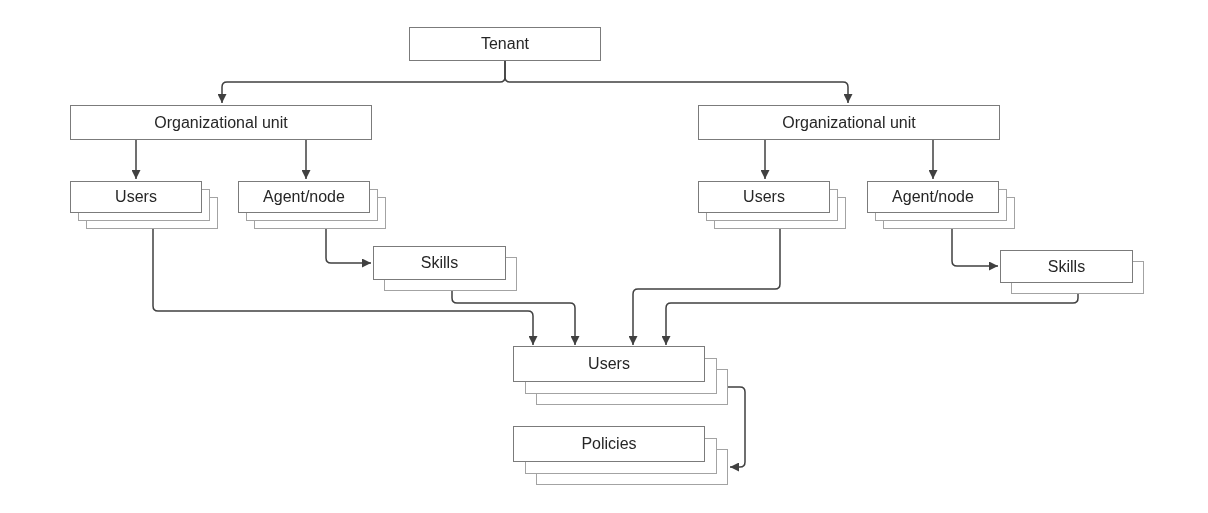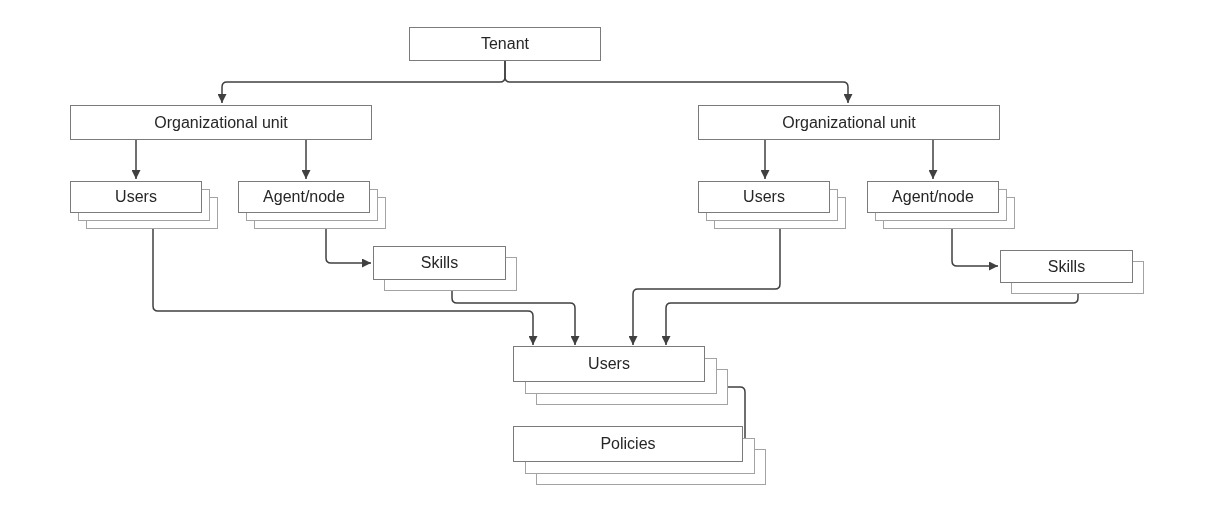--- a/index.html
+++ b/index.html
@@ -38,21 +38,21 @@
   .n-tenant      {left:409px;top:27px; width:192px;height:34px;}
   .n-ou-left     {left:70px; top:105px;width:302px;height:35px;}
   .n-ou-right    {left:698px;top:105px;width:302px;height:35px;}
   .n-users-left  {left:70px; top:181px;width:132px;height:32px;}
   .n-agent-left  {left:238px;top:181px;width:132px;height:32px;}
   .n-skills-left {left:373px;top:246px;width:133px;height:34px;}
   .n-users-right {left:698px;top:181px;width:132px;height:32px;}
   .n-agent-right {left:867px;top:181px;width:132px;height:32px;}
   .n-skills-right{left:1000px;top:250px;width:133px;height:33px;}
   .n-roles       {left:513px;top:346px;width:192px;height:36px;}
-  .n-policies    {left:513px;top:426px;width:192px;height:36px;padding-left:38px;}
+  .n-policies    {left:513px;top:426px;width:192px;height:36px;}
 </style>
 </head>
 <body>
 
 <div class="diagram">
 
   <svg class="wires" width="1208" height="513" viewBox="0 0 1208 513" xmlns="http://www.w3.org/2000/svg">
     <defs>
       <marker id="arrowhead" viewBox="0 0 10 10" markerWidth="9" markerHeight="9" refX="10" refY="5" orient="auto" markerUnits="userSpaceOnUse">
         <path d="M0,0 L10,5 L0,10 Z"></path>

